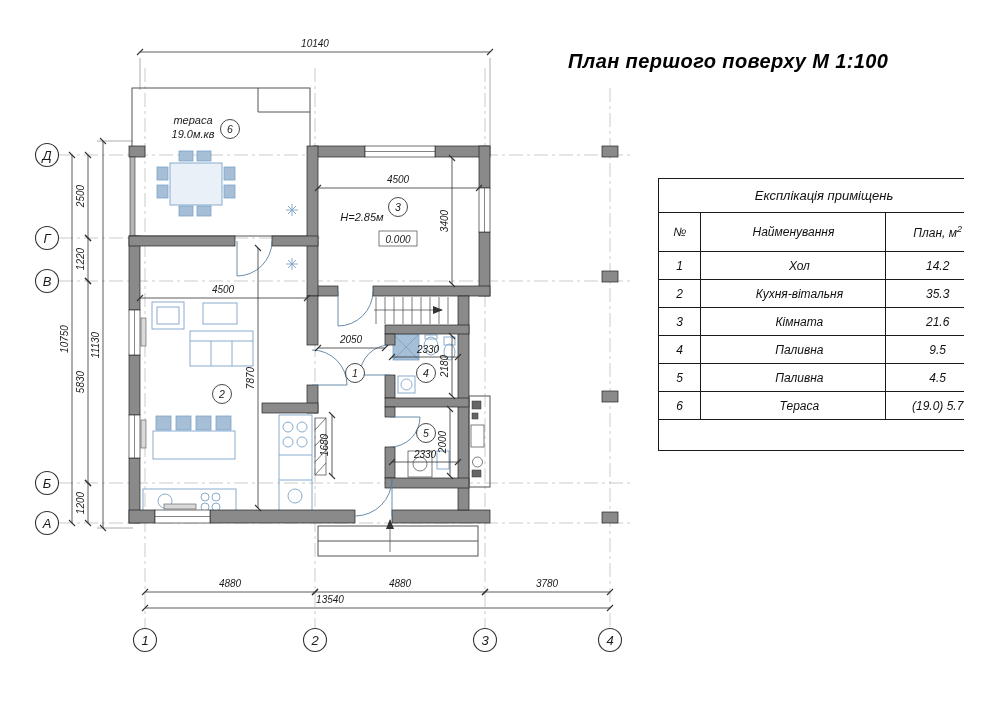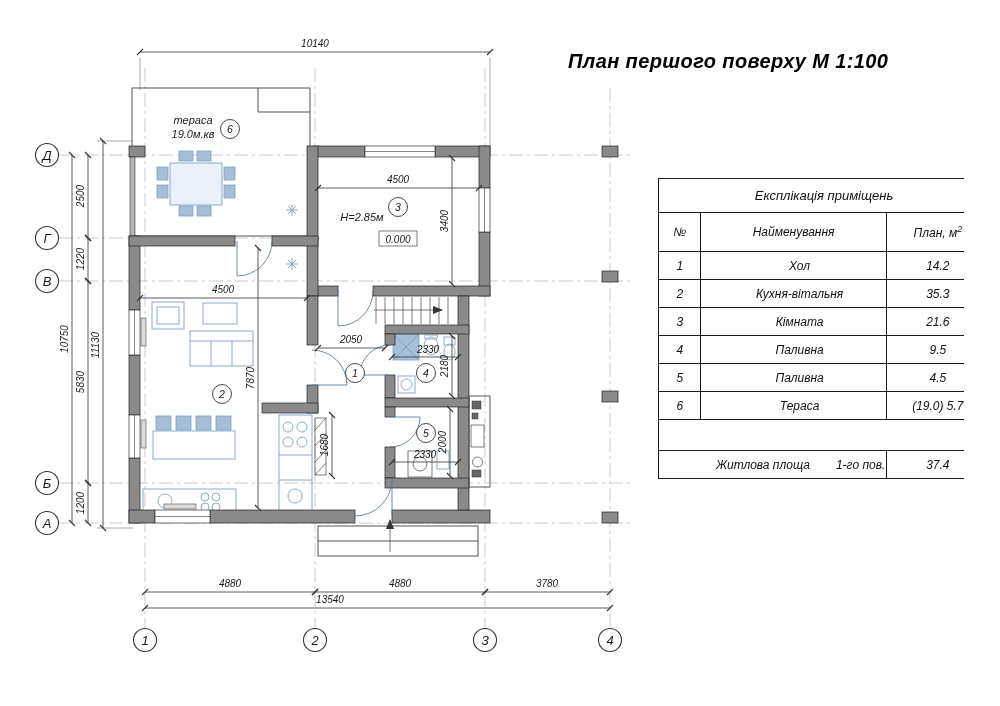--- a/index.html
+++ b/index.html
@@ -409,21 +409,17 @@
           <td>4.5</td>
         </tr>
         <tr>
           <td>6</td>
           <td class="nm">Тераса</td>
           <td>(19.0) 5.7</td>
         </tr>
         <tr class="gap">
             <td colspan="3"></td>
           </tr>
-        <tr>
-          <td colspan="2" class="sum"><span>Житлова площа</span><span>1-го пов.</span></td>
-          <td>37.4</td>
-        </tr>
       </tbody>
     </table>
   </div>
 
 </div>
 
 </body></html>

